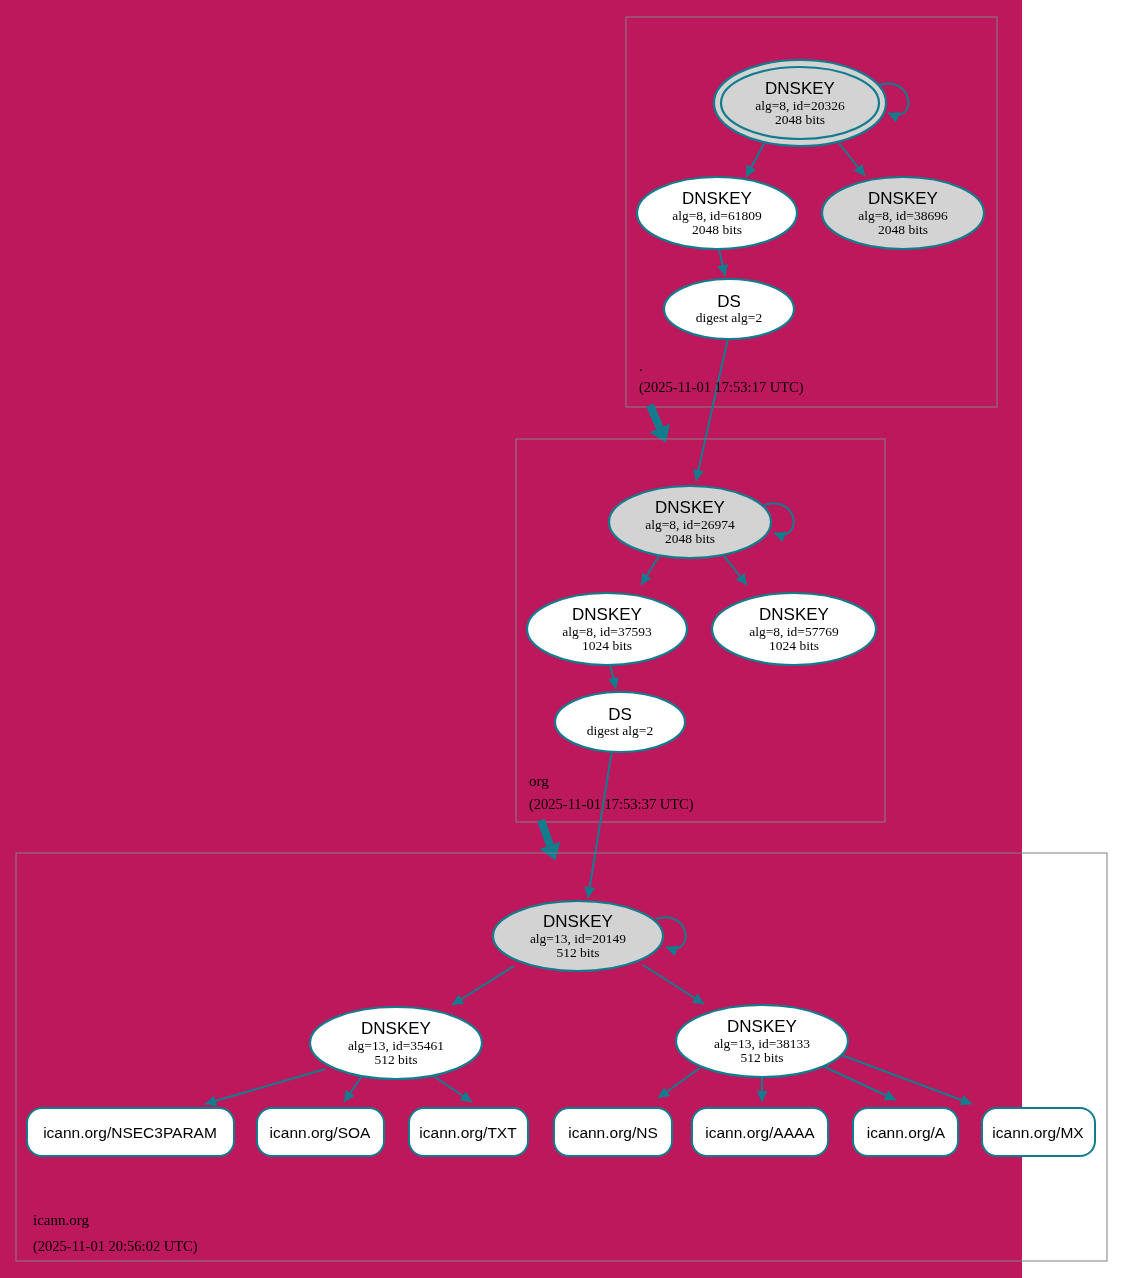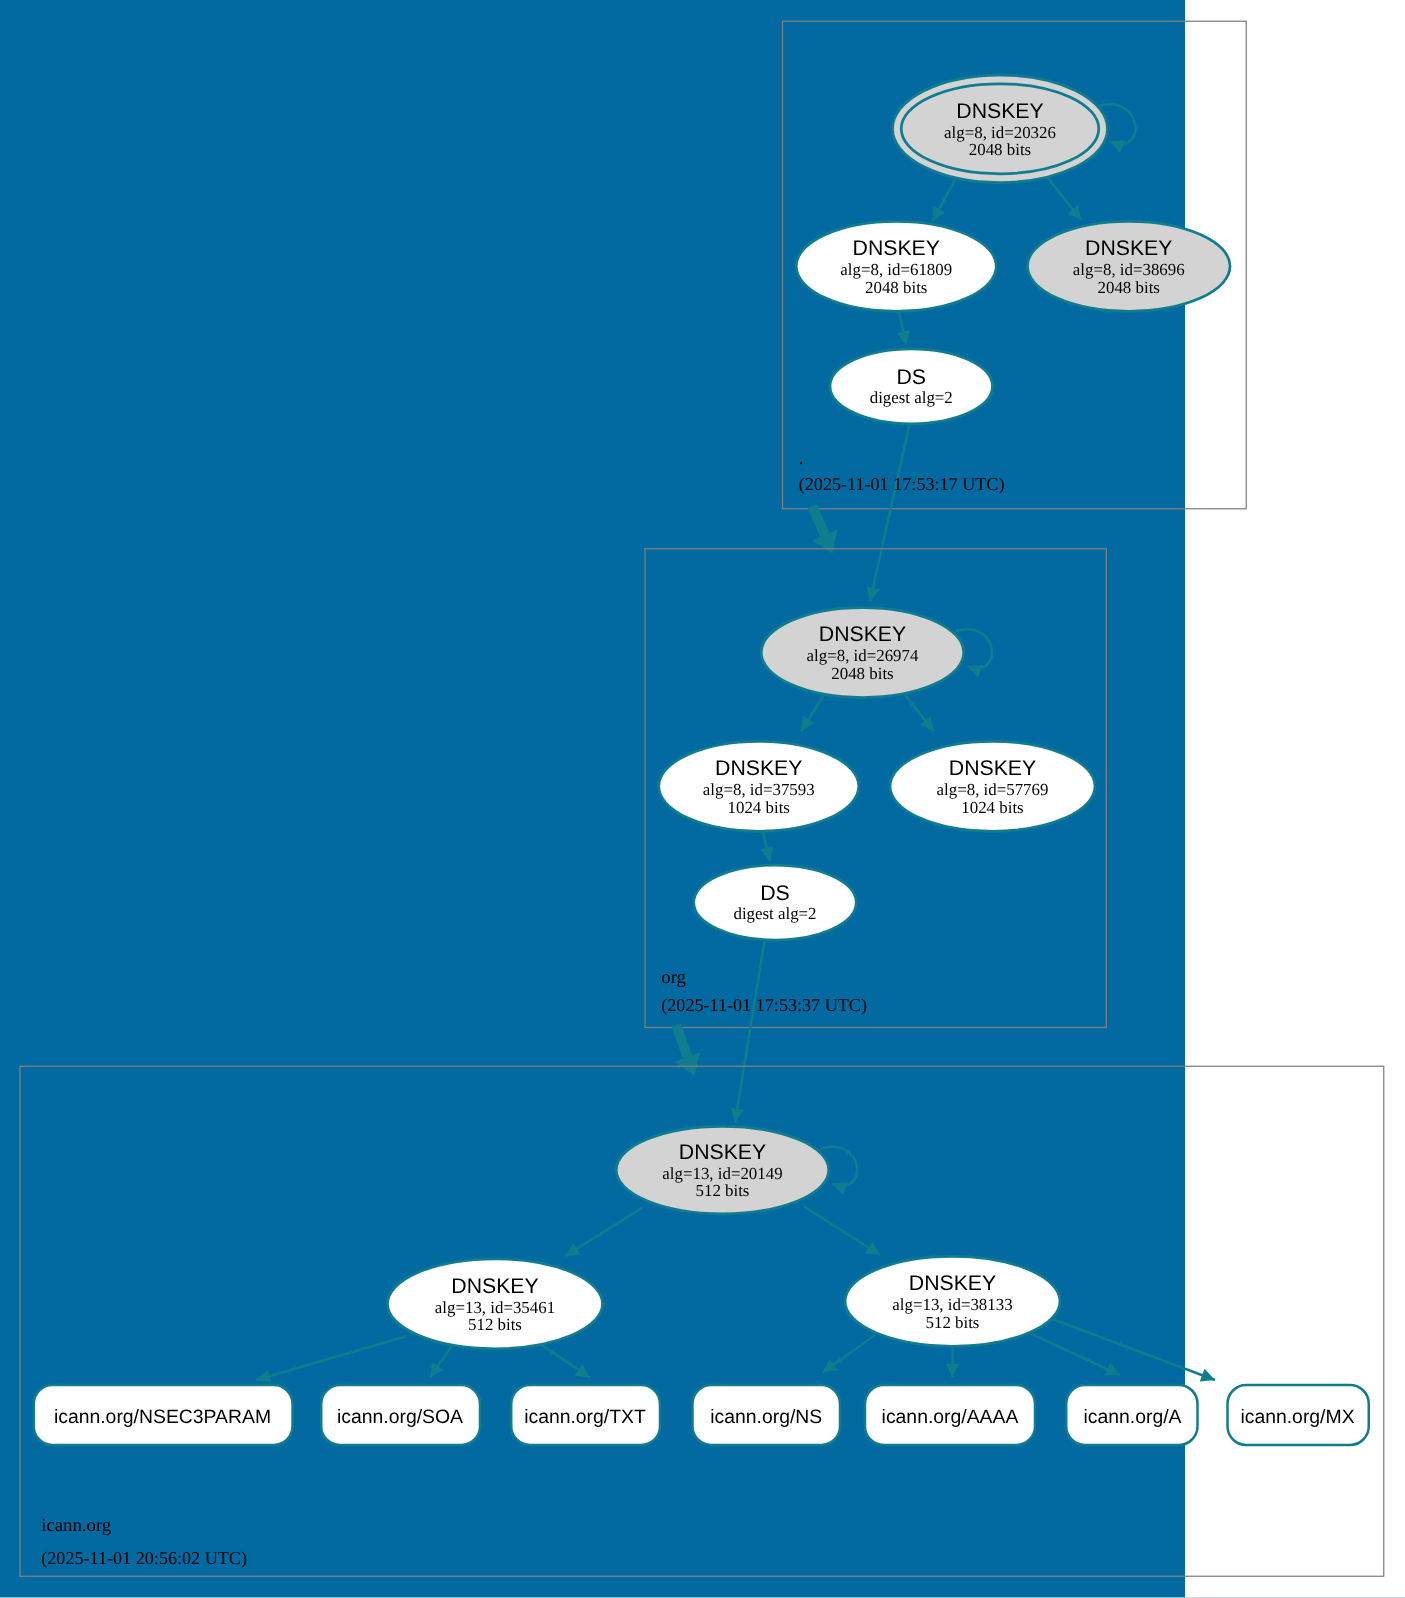--- a/index.html
+++ b/index.html
@@ -1,16 +1,16 @@
 <!DOCTYPE html>
 <html style="--edge-teal: #107d8e; --node-fill: #d3d3d3; --node-fill-white: #ffffff; --zone-border: #808080; --text: #000000;"><head>
 <meta charset="utf-8">
 <style>
   html,body{margin:0;padding:0;background:#fff;}
-  .stage{position:relative;width:948px;height:1278px;background:#0369a1;}
+  .stage{position:relative;width:1022px;height:1278px;background:#be185d;}
   .zonebox{fill:none;stroke:var(--zone-border);stroke-width:1;}
   .ell{stroke:var(--edge-teal);stroke-width:2.2;}
   .fill-gray{fill:var(--node-fill);}
   .fill-white{fill:var(--node-fill-white);}
   .nofill{fill:none;}
   .edge{stroke:var(--edge-teal);stroke-width:2;fill:none;}
   .thick{fill:var(--edge-teal);stroke:none;}
   .rrbox{fill:var(--node-fill-white);stroke:var(--edge-teal);stroke-width:2;}
   .t-title{font-family:"Liberation Sans",sans-serif;font-size:17px;fill:var(--text);text-anchor:middle;}
   .t-detail{font-family:"Liberation Serif",serif;font-size:13.5px;fill:var(--text);text-anchor:middle;}

